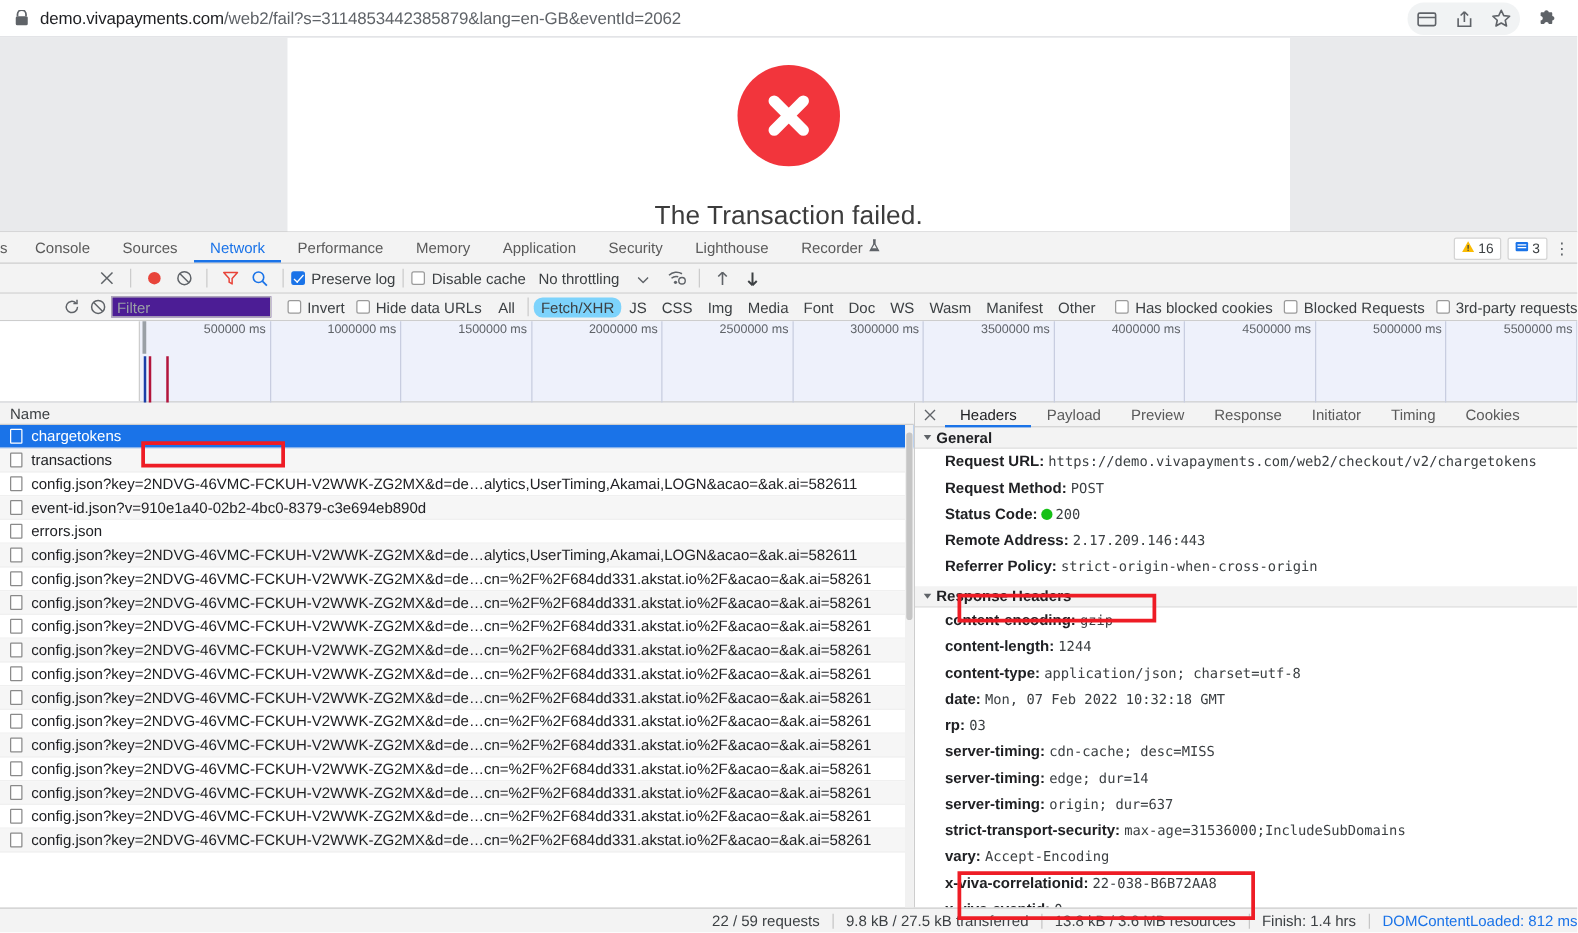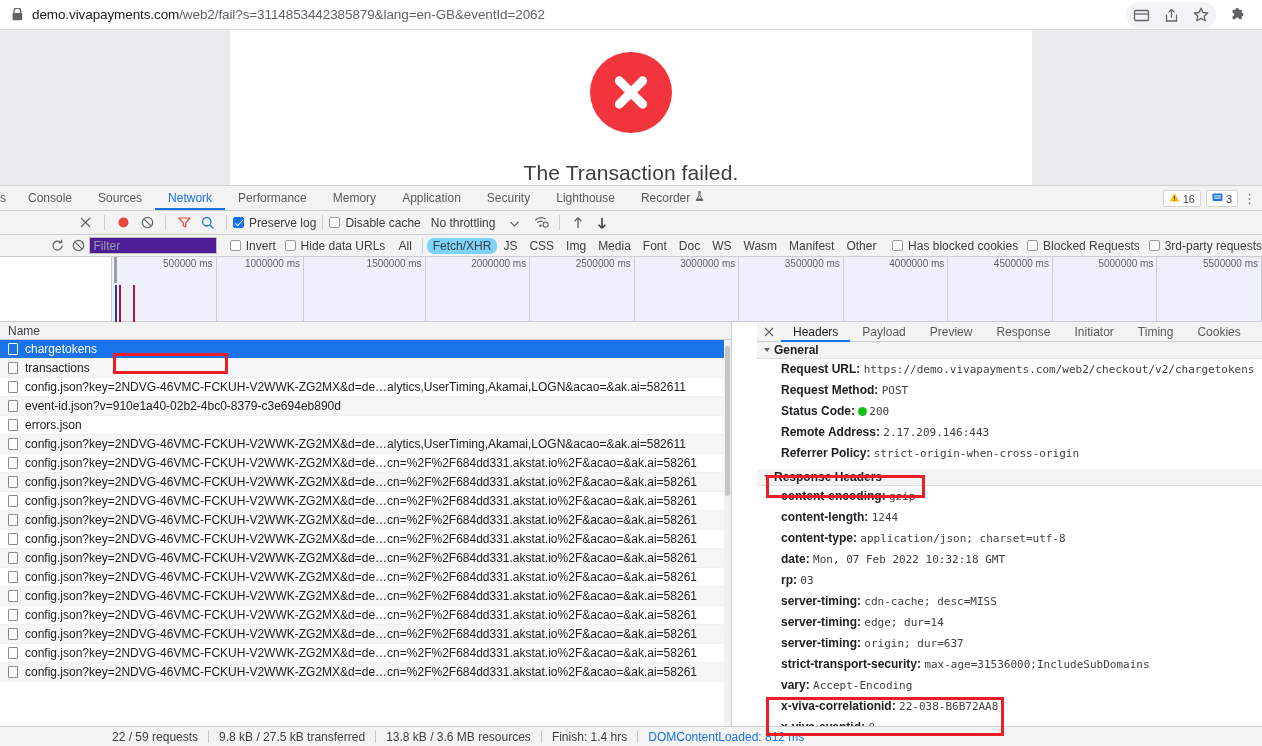--- a/index.html
+++ b/index.html
@@ -79,34 +79,34 @@
   #list-rows { flex:1; overflow:hidden; position:relative; }
   .row { height:19px; display:flex; align-items:center; padding-left:8px; white-space:nowrap; overflow:hidden; border-bottom:1px solid #f0f0f0; }
   .row:nth-child(even) { background:#f6f6f6; }
   .row.selected { background:#1a73e8; color:#fff; }
   .row .doc-ico { width:10px; height:12px; border:1px solid #8a8a8a; border-radius:1px; margin-right:7px; flex:0 0 auto; background:#fff; }
   .row.selected .doc-ico { border-color:#fff; background:transparent; }
   #list-scroll { position:absolute; right:0; top:0; width:7px; height:100%; background:#f1f1f1; }
   #list-scroll .thumb { position:absolute; top:6px; left:1px; width:5px; height:150px; background:#c5c5c5; border-radius:3px; }
 
   
-  #detail-pane { flex:1; display:flex; flex-direction:column; min-width:0; background:#fff;padding-left:25px; }
+  #detail-pane { flex:1; display:flex; flex-direction:column; min-width:0; background:#fff; }
   #detail-tabs { height:20px; background:#f3f3f3; border-bottom:1px solid #cdcdcd; display:flex; align-items:center; }
   .d-tab { padding:0 12px; height:20px; display:flex; align-items:center; color:#5a5a5a; white-space:nowrap; }
   .d-tab.active { color:#202124; box-shadow:inset 0 -2px 0 #1a73e8; }
   #detail-body { flex:1; overflow:hidden; }
   .sect-head { background:#f3f3f3; border-bottom:1px solid #e0e0e0; height:17px; display:flex; align-items:center; padding-left:8px; font-weight:bold; color:#202124; }
   .tri { width:0; height:0; border-left:4px solid #5f6368; border-top:3.5px solid transparent; border-bottom:3.5px solid transparent; transform:rotate(90deg); margin-right:5px; }
   .hrow { padding:2px 0 2px 24px; line-height:16px; white-space:nowrap; overflow:hidden; }
   .hrow b { font-weight:bold; color:#202124; font-size:12px; }
   .hrow span.v { font-family:"DejaVu Sans Mono", monospace; font-size:11px; color:#3c4043; }
   .dot200 { display:inline-block; width:9px; height:9px; border-radius:50%; background:#15c016; vertical-align:-1px; margin-right:2px; }
 
   
-  #status-bar { height:20px; background:#f3f3f3; border-top:1px solid #cdcdcd; display:flex; align-items:center; color:#3c4043; }
+  #status-bar { height:20px; background:#f3f3f3; border-top:1px solid #cdcdcd; display:flex; align-items:center; color:#3c4043;justify-content:flex-end; }
   .st-sep { width:1px; height:12px; background:#c6c6c6; margin:0 10px; }
 
   
   .annot { position:absolute; border:3px solid #ee1c25; pointer-events:none; }
 </style>
 </head>
 <body>
 
 <div id="browser-bar">
   <span id="lock-icon">
@@ -334,21 +334,21 @@
     <div id="ov-gutter"></div>
     <div id="ov-body">
       <div class="ov-bar" style="left:2px;top:0;height:26px;width:3px;background:#9aa0a6;"></div>
       <div class="ov-bar" style="left:3px;top:28px;height:37px;width:2px;background:#1a3ea8;"></div>
       <div class="ov-bar" style="left:7px;top:28px;height:37px;width:2px;background:#b2143c;"></div>
       <div class="ov-bar" style="left:21px;top:28px;height:37px;width:2px;background:#b2143c;"></div>
       <div id="ov-ticks">
           <div class="ov-tick" style="left: 0px; width: 104.545px;">
             <span>500000 ms</span>
           </div>
-          <div class="ov-tick" style="left: 0px; width: 192px;">
+          <div class="ov-tick" style="left: 0px; width: 209px;">
             <span>1000000 ms</span>
           </div>
           <div class="ov-tick" style="left: 0px; width: 313.636px;">
             <span>1500000 ms</span>
           </div>
           <div class="ov-tick" style="left: 0px; width: 418.182px;">
             <span>2000000 ms</span>
           </div>
           <div class="ov-tick" style="left: 0px; width: 522.727px;">
             <span>2500000 ms</span>

